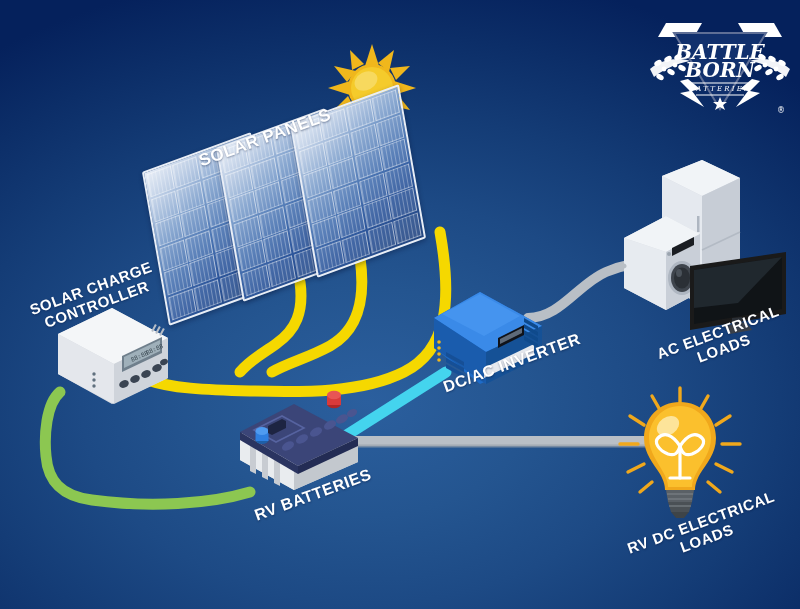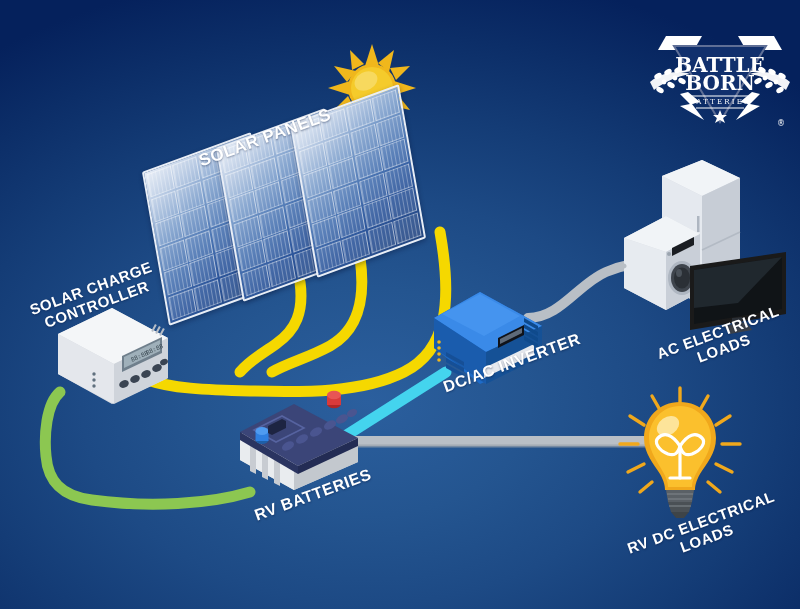--- a/index.html
+++ b/index.html
@@ -37,21 +37,21 @@
   
   #inv{position:absolute;left:424px;top:282px;width:126px;height:106px;}
 
   
   #acl{position:absolute;left:618px;top:158px;width:182px;height:176px;}
 
   
   #bulb{position:absolute;left:612px;top:382px;width:136px;height:136px;}
 
   
-  #logo{position:absolute;left:644px;top:24px;width:152px;height:112px;}
+  #logo{position:absolute;left:644px;top:11px;width:152px;height:112px;font-style:italic;}
 </style>
 </head>
 <body>
 
 <div id="stage">
 
   <div class="cable" style="left:0;top:0">
     <svg width="800" height="609">
       <path d="M440,232 C452,300 448,350 404,372 C360,394 300,392 250,391 C205,390 170,388 148,380" fill="none" stroke="#f5d800" stroke-width="11" stroke-linecap="round"></path>
       <path d="M360,258 C366,300 358,330 330,346 C308,358 290,362 272,372" fill="none" stroke="#f5d800" stroke-width="11" stroke-linecap="round"></path>

